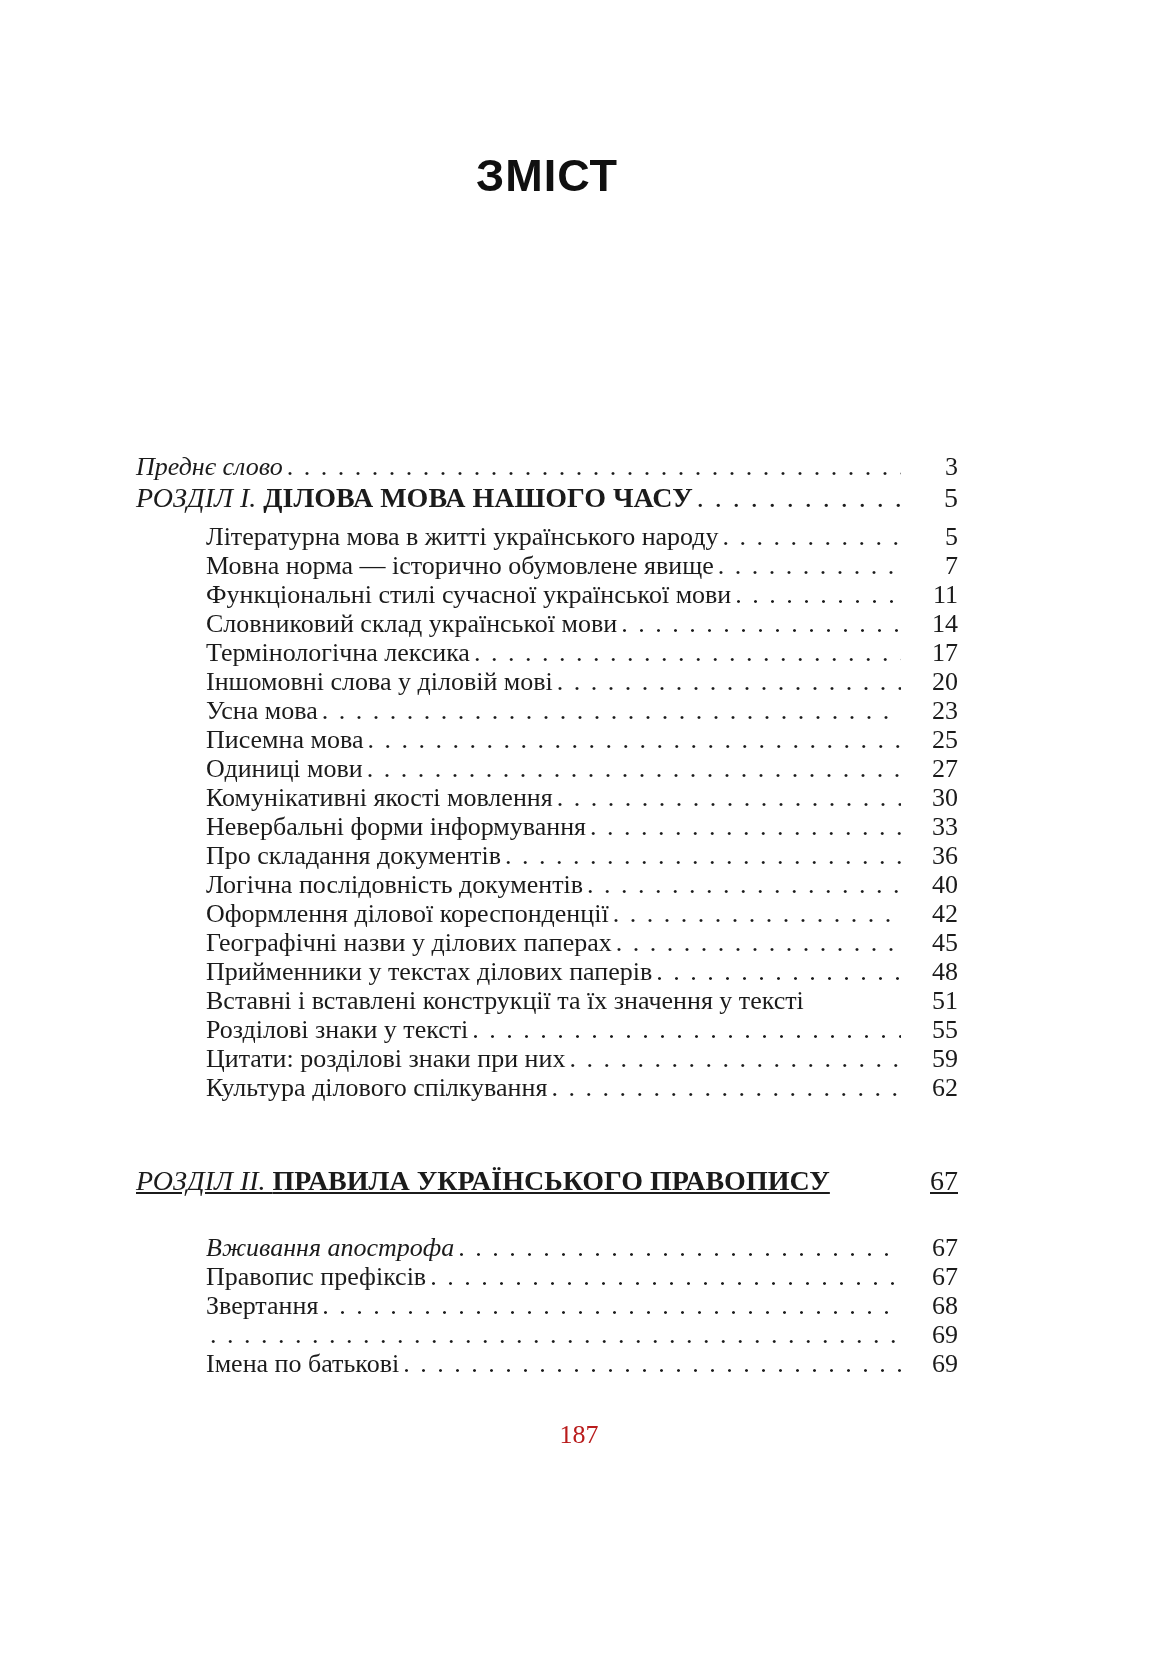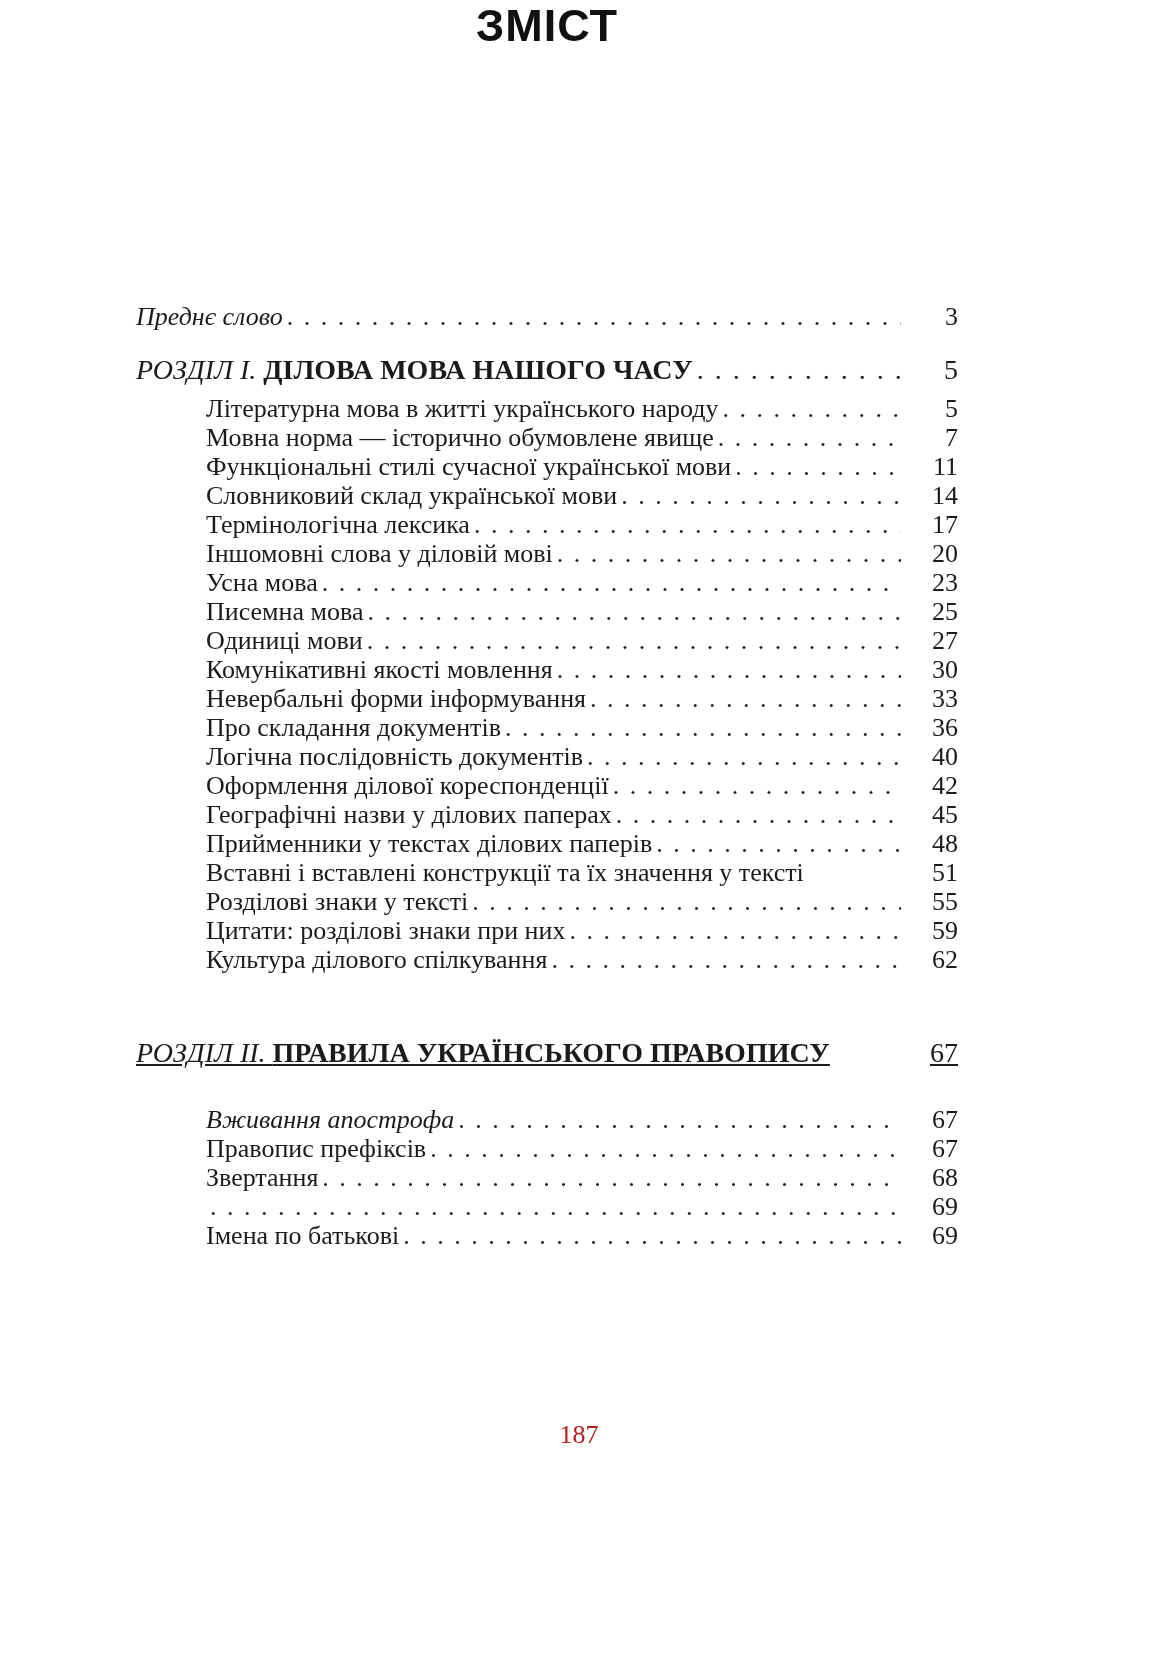--- a/index.html
+++ b/index.html
@@ -17,20 +17,21 @@
     overflow: hidden;
   }
   .content {
     position: absolute;
     left: 136px;
     top: 0;
     width: 822px;
   }
   .title {
     margin: 0;
+    padding-top: 150px;
     text-align: center;
     font-family: "Liberation Sans", "DejaVu Sans", sans-serif;
     font-weight: bold;
     font-size: 45px;
     letter-spacing: 1px;
     color: #101010;
   }
   .toc {
     margin-top: 250px;
   }
@@ -53,21 +54,20 @@
     font-style: italic;
   }
   .entry .chapter-title {
     font-weight: bold;
   }
   .entry.chapter {
     font-size: 28px;
     line-height: 33px;
   }
   .entry.chapter-1 {
-    margin-top: 22px;
     margin-bottom: 8px;
   }
   .entry.chapter-2 {
     margin-top: 62px;
     margin-bottom: 36px;
     text-decoration: underline;
   }
   .dots {
     flex: 1 1 auto;
     overflow: hidden;

